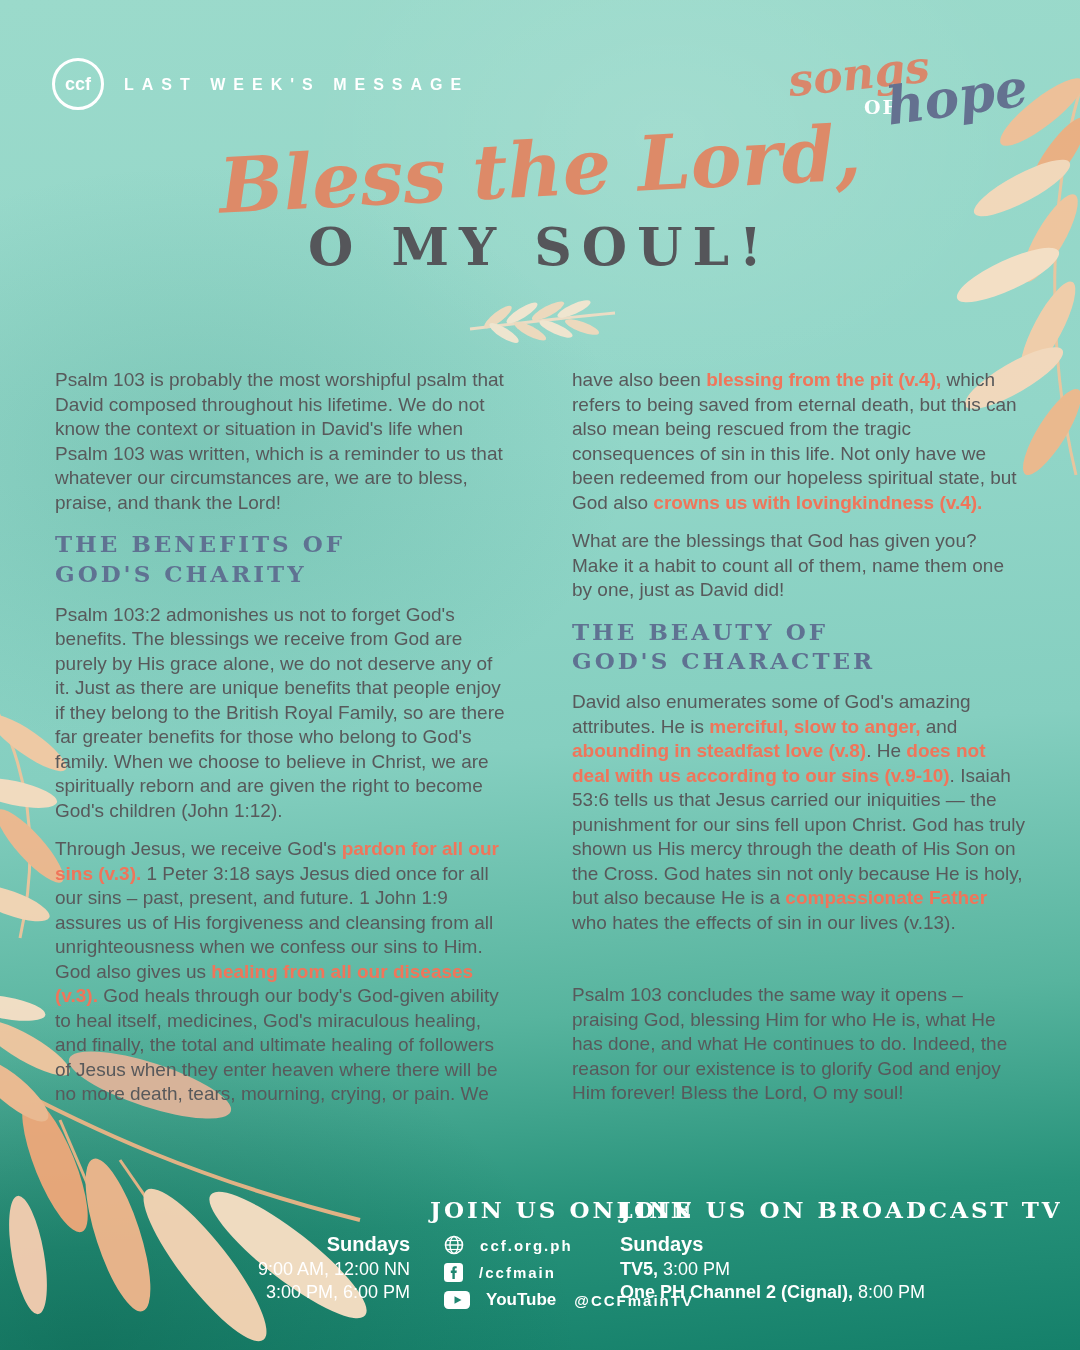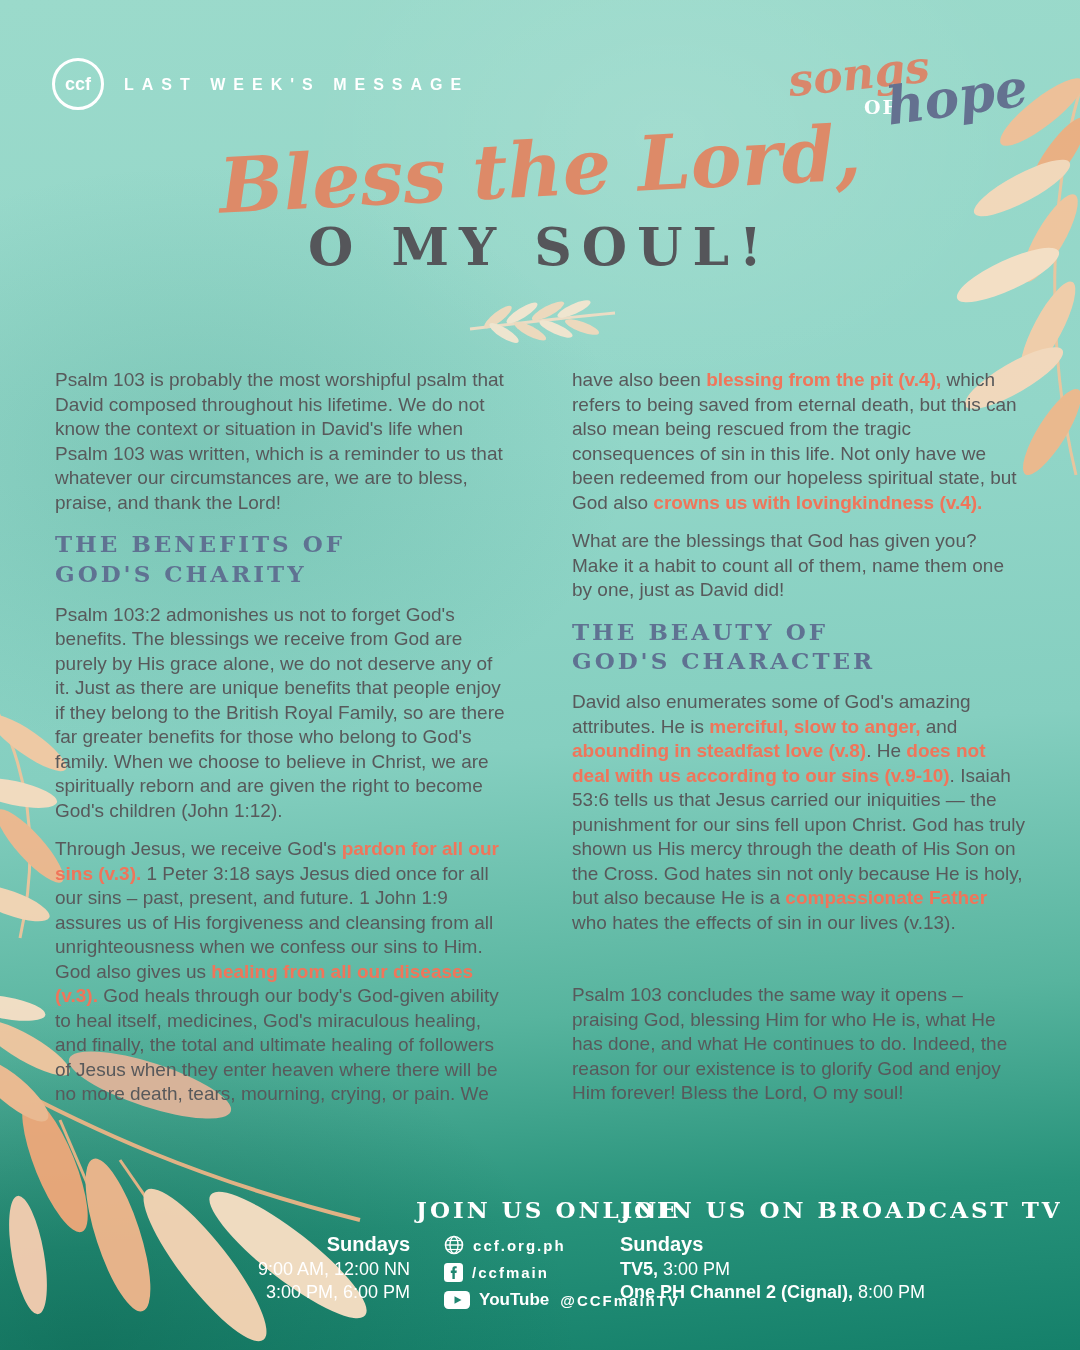--- a/index.html
+++ b/index.html
@@ -66,21 +66,21 @@
   .f-online{position:absolute;left:258px;top:0;text-align:right;}
   .f-broadcast{position:absolute;left:620px;top:0;}
   .footer h3{
     margin:0 0 10px 0;font-family:"DejaVu Serif",serif;font-weight:bold;
     font-size:23px;letter-spacing:3px;
   }
   .f-cols{display:flex;gap:34px;}
   .f-day{font-weight:bold;font-size:20px;margin-bottom:2px;}
   .f-time,.f-row{font-size:18px;line-height:23px;}
   .f-links{padding-top:2px;}
-  .f-link{display:flex;align-items:center;gap:9px;margin-bottom:8px;
+  .f-link{display:flex;align-items:center;gap:16px;margin-bottom:8px;
     font-size:15px;font-weight:bold;letter-spacing:2px;}
   .f-link svg{flex:0 0 auto;}
   .yt-word{font-size:17px;letter-spacing:0;margin-right:2px;}
   .f-row b{font-weight:bold;margin-top:48px;}
 </style>
 </head>
 <body>
 
 <div class="poster">
 

